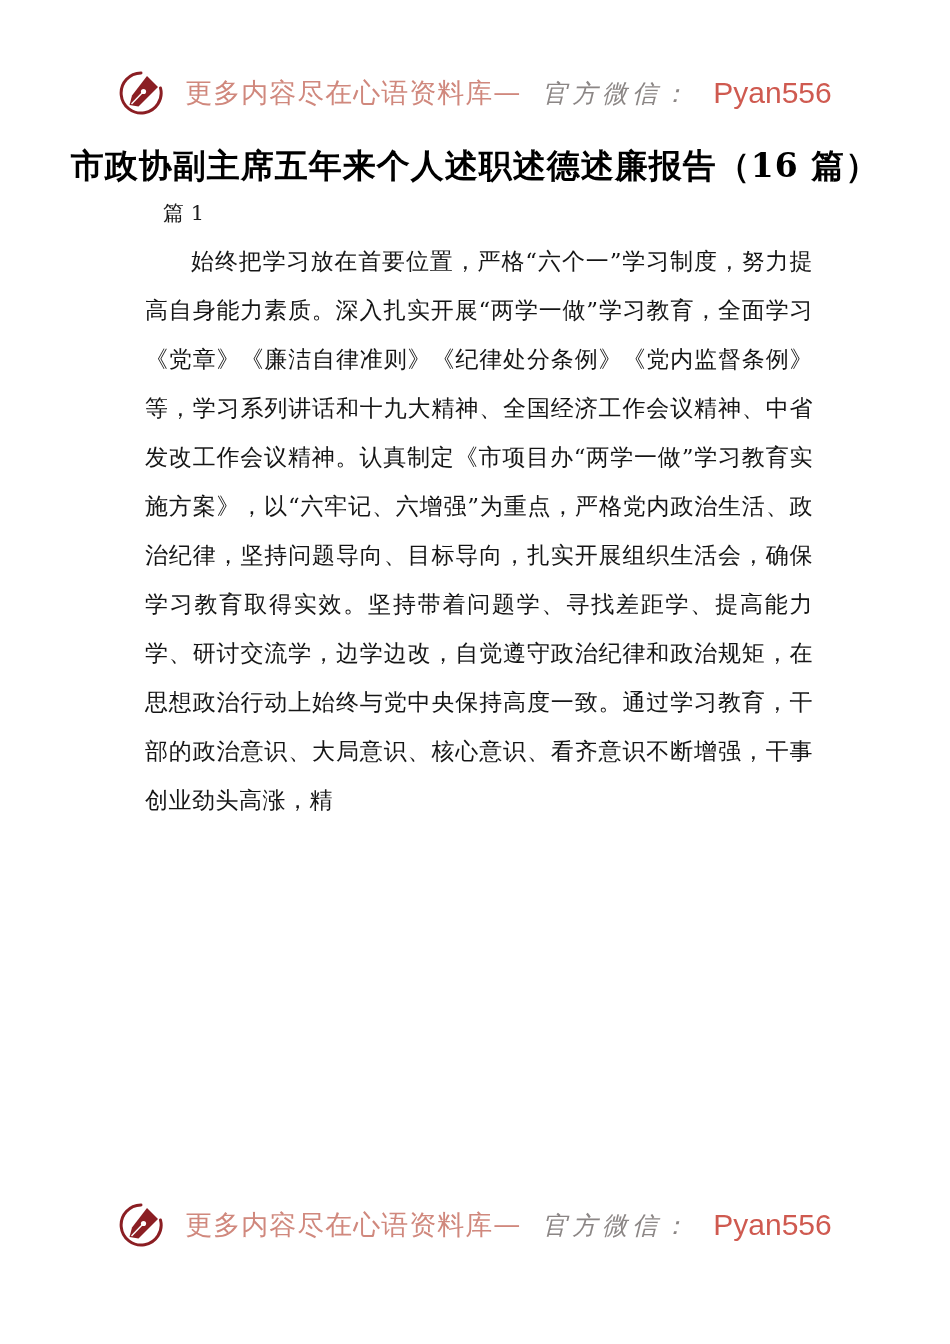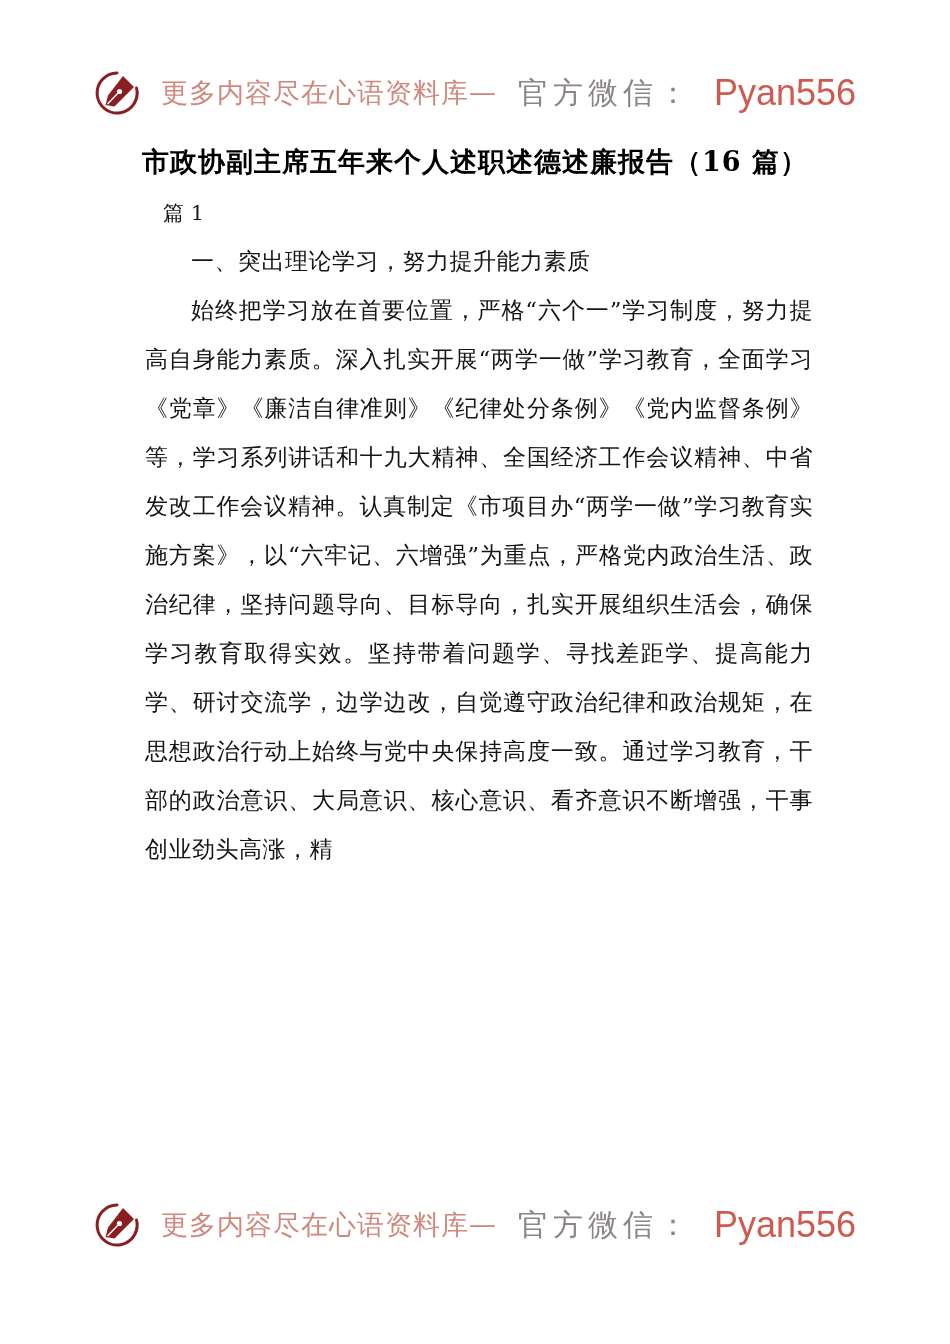--- a/index.html
+++ b/index.html
@@ -28,40 +28,41 @@
     height: 46px;
     flex: 0 0 auto;
   }
   .tagline {
     font-size: 27px;
     color: #d0887d;
     letter-spacing: 1px;
     white-space: nowrap;
   }
   .wechat-label {
-    font-size: 30px;
+    font-size: 25px;
     color: #8b8685;
+    font-style: italic;
     letter-spacing: 5px;
     white-space: nowrap;
   }
   .wechat-id {
-    font-size: 36px;
+    font-size: 30px;
     color: #cf5a50;
     font-family: "Liberation Sans", "DejaVu Sans", sans-serif;
     white-space: nowrap;
     text-align: right;
   }
   .doc-title {
     position: absolute;
     top: 144px;
     left: 0;
     width: 100%;
     margin: 0;
     text-align: center;
-    font-size: 27px;
+    font-size: 33px;
     font-weight: bold;
     color: #000000;
     letter-spacing: 1px;
   }
   .section-label {
     position: absolute;
     top: 199px;
     left: 145px;
     font-size: 21px;
     color: #1c1c1c;
@@ -101,21 +102,20 @@
     <span class="tagline">更多内容尽在心语资料库—</span>
     <span class="wechat-label">官方微信：</span>
     <span class="wechat-id">Pyan556</span>
   </div>
 
   <h1 class="doc-title">市政协副主席五年来个人述职述德述廉报告（16 篇）</h1>
 
   <div class="section-label">篇 1</div>
 
   <div class="body-text">
-    <p>一、突出理论学习，努力提升能力素质</p>
     <p>始终把学习放在首要位置，严格“六个一”学习制度，努力提高自身能力素质。深入扎实开展“两学一做”学习教育，全面学习《党章》《廉洁自律准则》《纪律处分条例》《党内监督条例》等，学习系列讲话和十九大精神、全国经济工作会议精神、中省发改工作会议精神。认真制定《市项目办“两学一做”学习教育实施方案》，以“六牢记、六增强”为重点，严格党内政治生活、政治纪律，坚持问题导向、目标导向，扎实开展组织生活会，确保学习教育取得实效。坚持带着问题学、寻找差距学、提高能力学、研讨交流学，边学边改，自觉遵守政治纪律和政治规矩，在思想政治行动上始终与党中央保持高度一致。通过学习教育，干部的政治意识、大局意识、核心意识、看齐意识不断增强，干事创业劲头高涨，精</p>
   </div>
 
   <div class="brand-row footer">
     <span class="logo">
       <svg viewBox="0 0 46 46" width="46" height="46" aria-hidden="true">
         <path d="M23 3 a 20 20 0 1 0 19.5 15" fill="none" stroke="#8b1e23" stroke-width="3" stroke-linecap="round"></path>
         <path d="M29 6 L40 17 L20.5 36.5 L11.5 35 L14 25.5 Z" fill="#8b1e23"></path>
         <circle cx="25.5" cy="21.5" r="2.6" fill="#ffffff"></circle>
         <path d="M25.5 21.5 L13.5 34" stroke="#ffffff" stroke-width="1.4"></path>

